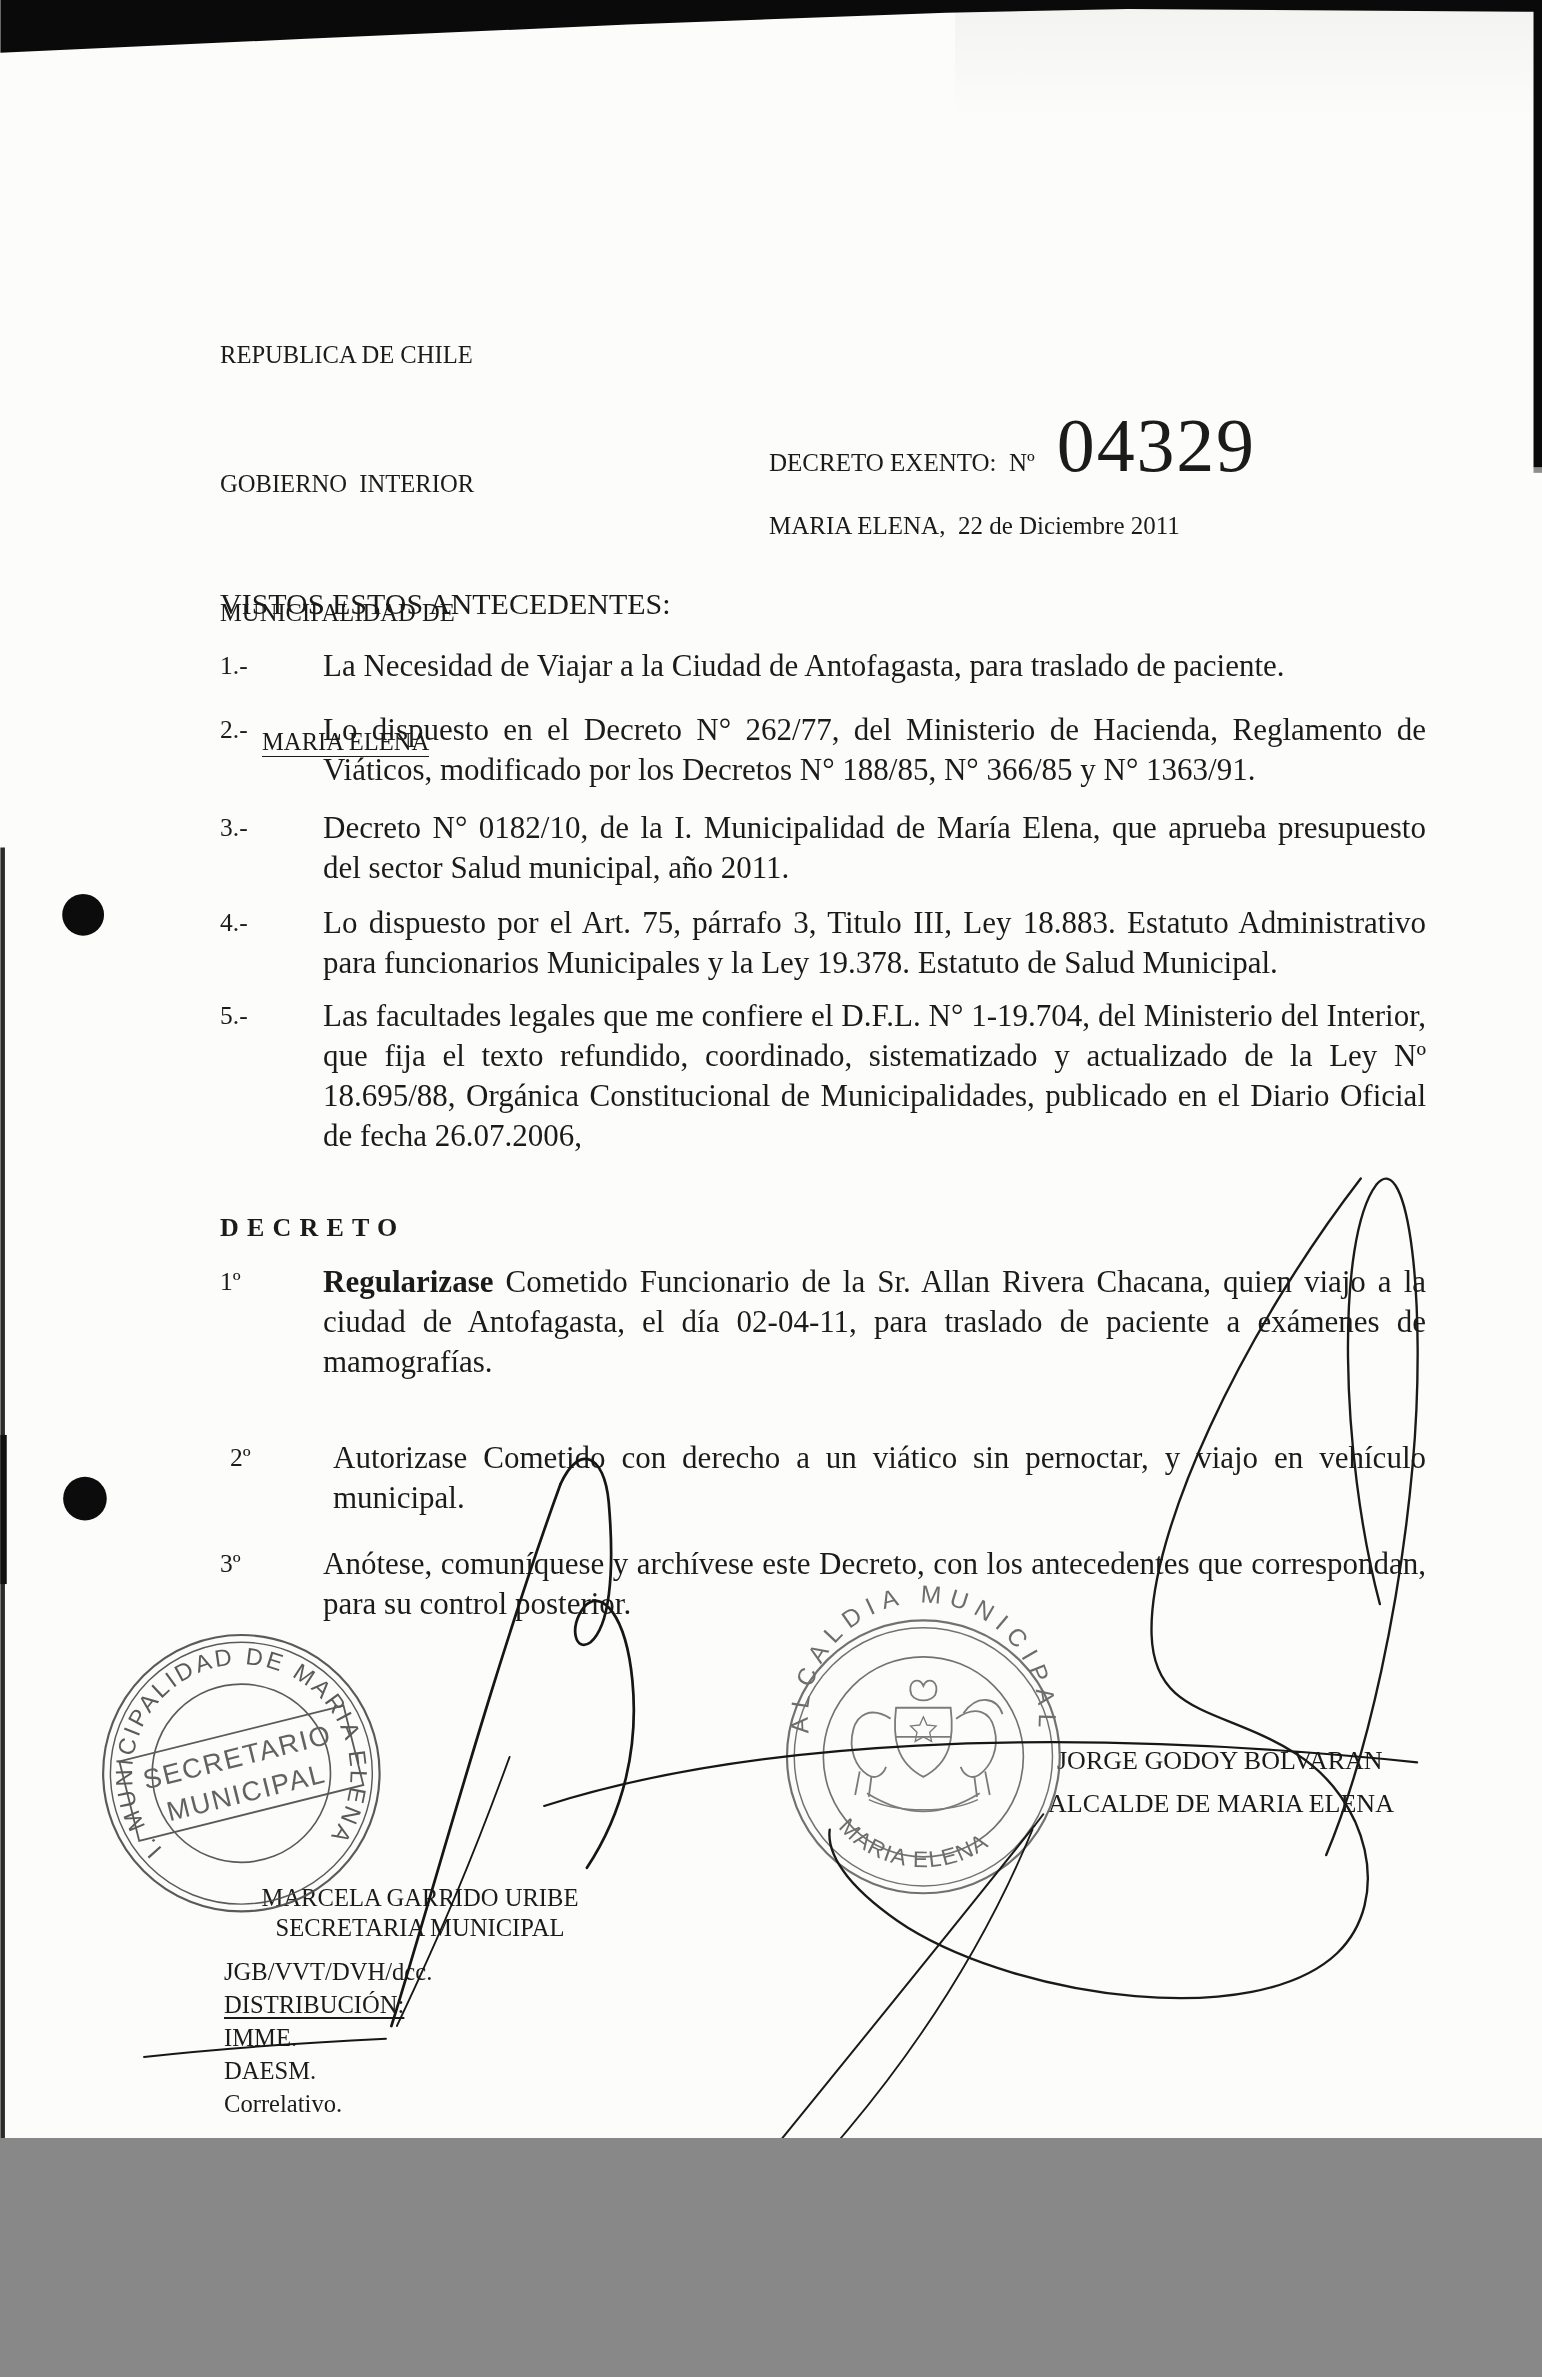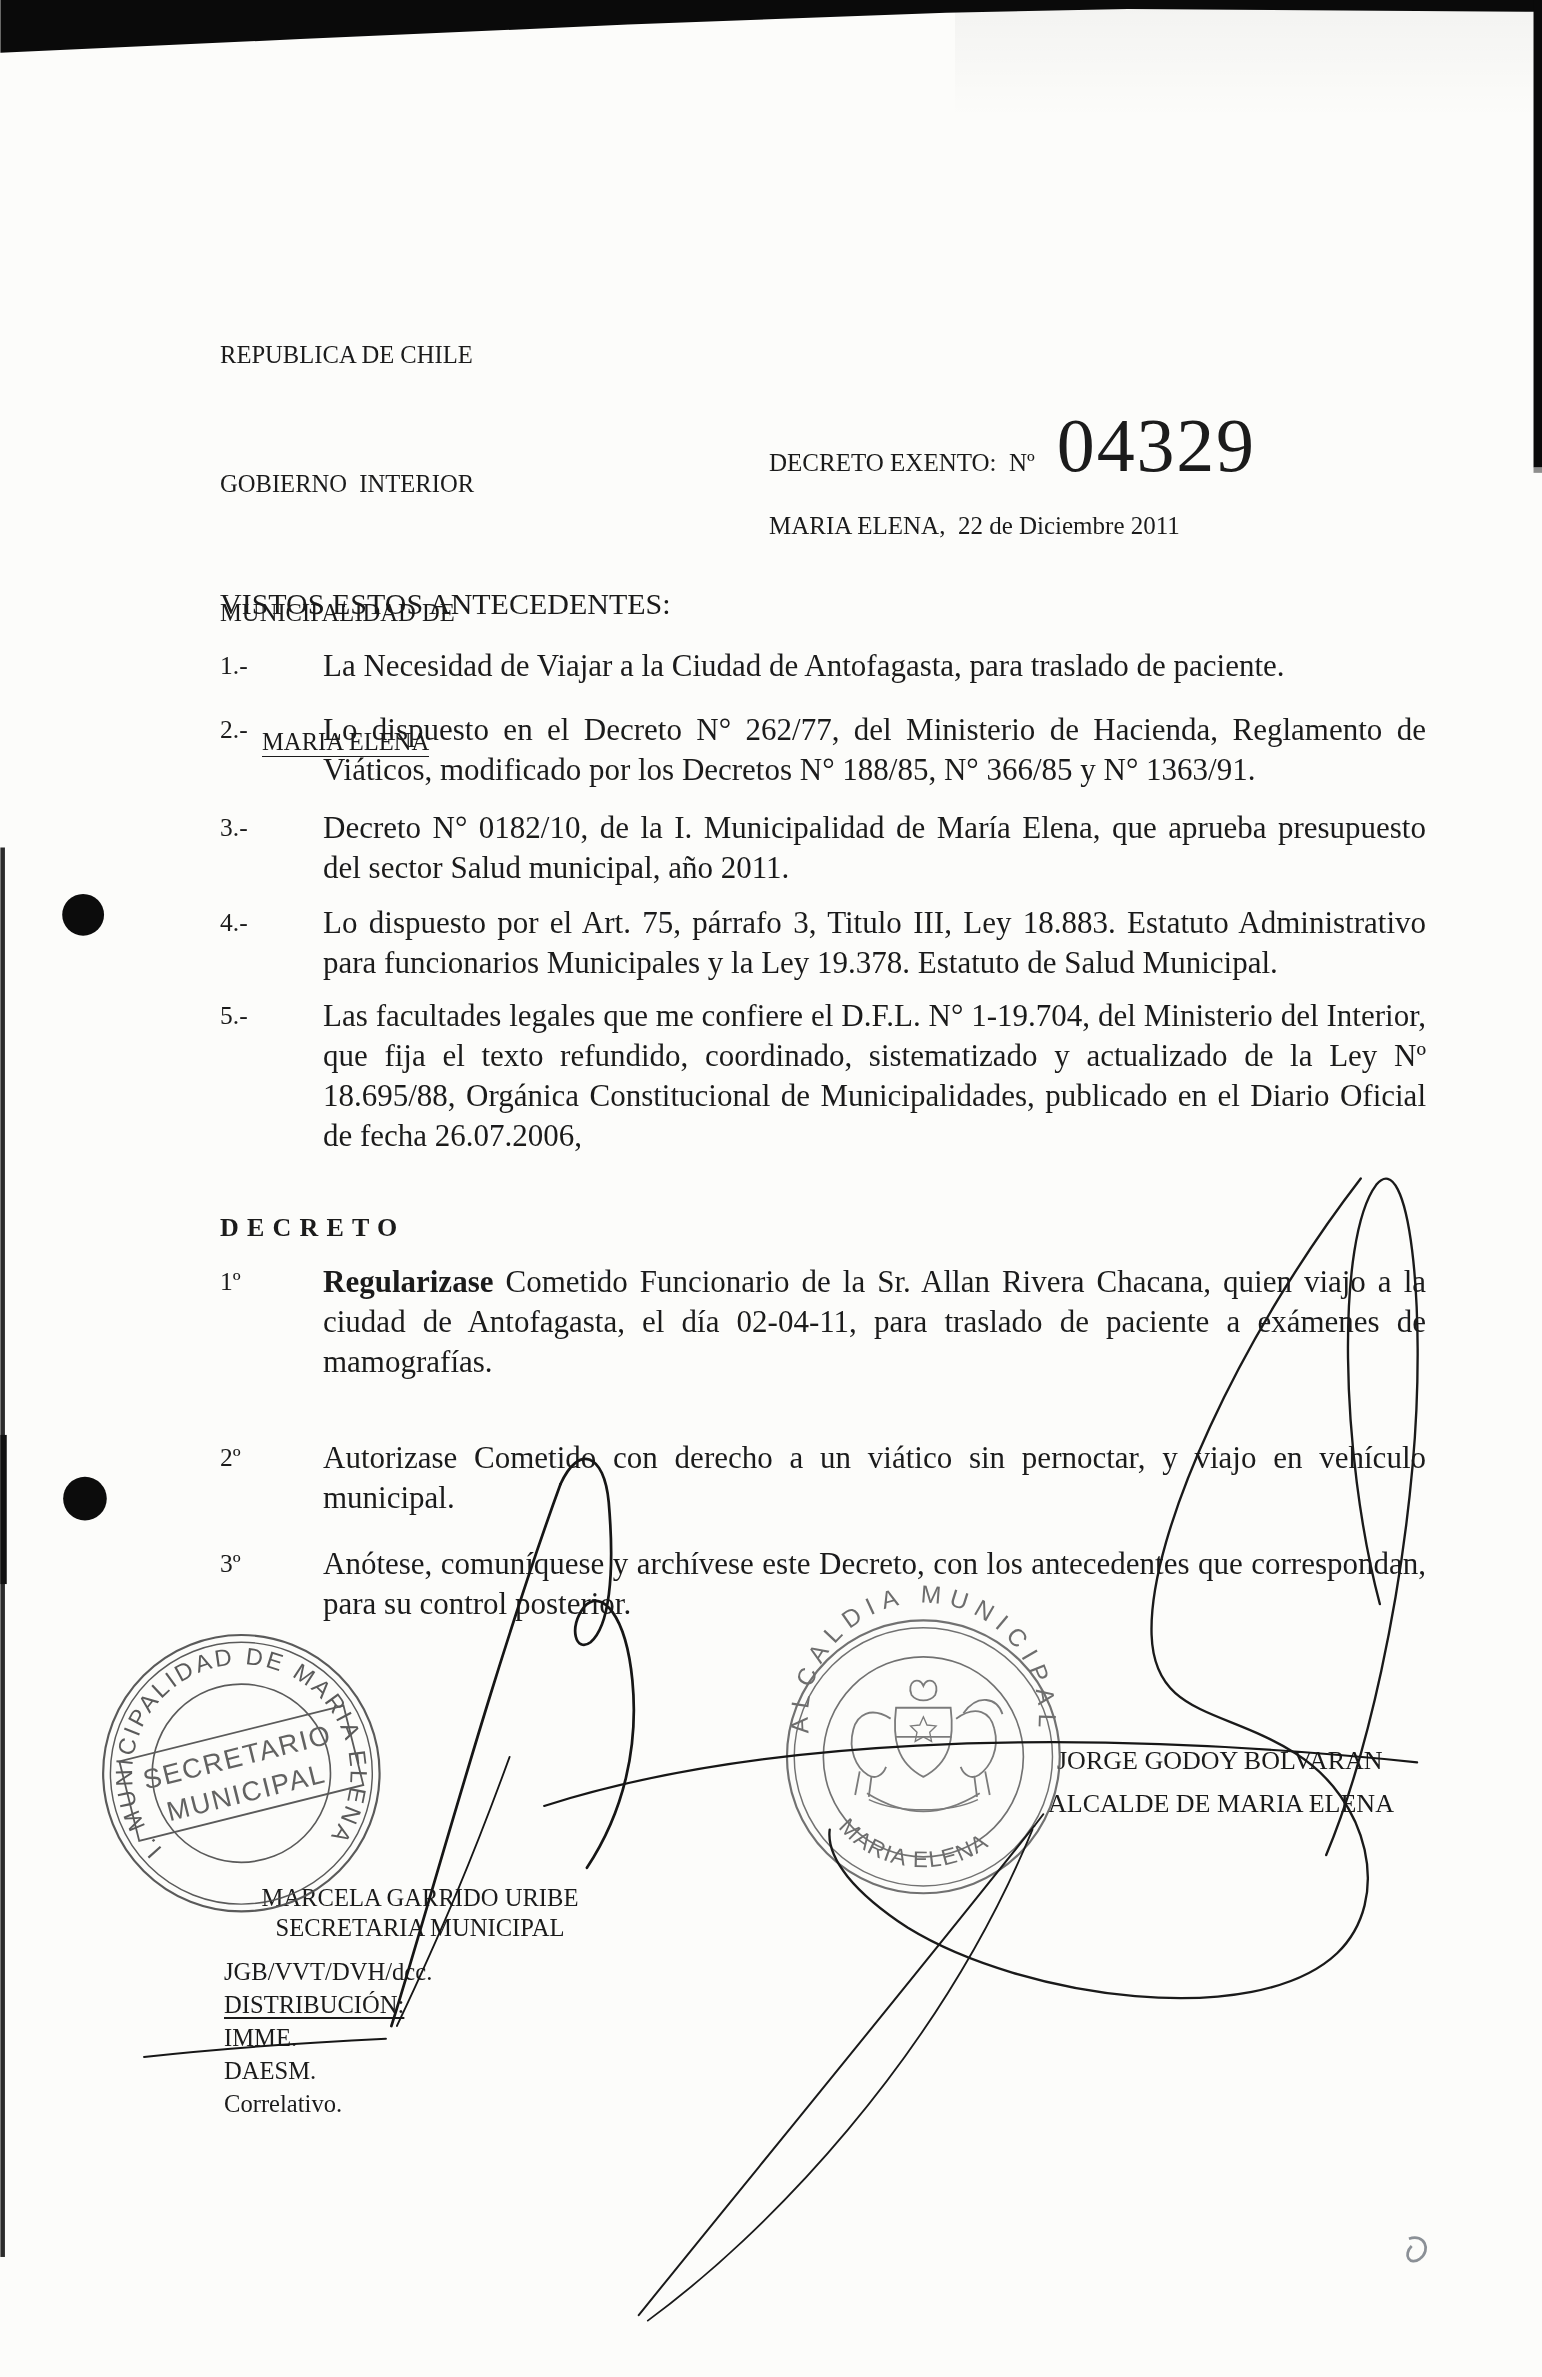--- a/index.html
+++ b/index.html
@@ -1,18 +1,18 @@
 <!DOCTYPE html>
 <html style="font-size:14.6px"><head>
 <meta charset="utf-8">
 <style>
   html,body{margin:0;padding:0;background:#888;}
   .page{
     position:relative;
-    width:1543px;height:2377px;
+    width:1543px;height:2138px;
     background:#fcfcfa;
     overflow:hidden;
     font-family:"Liberation Serif","DejaVu Serif",serif;
     color:#1b1b1b;
   }
   .abs{position:absolute;}
   
   .letterhead{left:220px;top:247px;font-size:24.6px;line-height:43px;white-space:pre-wrap;}
   .letterhead .indent{padding-left:42px;}
   .letterhead .underline{border-bottom:1.8px solid #1b1b1b;padding-bottom:0.9px;}
@@ -23,21 +23,21 @@
   .dateline{left:769px;top:512px;font-size:25px;white-space:pre-wrap;}
   
   .vistos-heading{left:220px;top:587px;font-size:30px;}
   .list{left:220px;width:1206px;}
   .vistos-list{top:646px;}
   .decreto-list{top:1262px;}
   .list-item{display:flex;align-items:flex-start;}
   .num-col{flex:0 0 103px;font-size:25.5px;line-height:40px;}
   .text-col{flex:1 1 auto;font-size:31px;line-height:40px;text-align:justify;}
   .mb1{margin-bottom:24px;} .mb2{margin-bottom:18px;} .mb3{margin-bottom:14.6px;} .mb4{margin-bottom:13.6px;}
-  .mbA{margin-bottom:56px;} .mbB{margin-bottom:25.5px;}
+  .mbA{margin-bottom:56px;} .mbB{margin-bottom:25.5px;margin-left:10px;}
   .bold{font-weight:700;}
   .decreto-heading{left:220px;top:1167px;font-size:26px;font-weight:700;letter-spacing:8.2px;margin-top:46px;}
   
   .marcela{left:229px;top:1883px;width:382px;text-align:center;font-size:24.6px;line-height:30px;}
   .jorge{left:1048px;top:1739px;font-size:26px;line-height:43px;}
   .jorge .name{padding-left:9px;}
   
   .footer{left:224px;top:1955px;font-size:24.6px;line-height:33px;}
   .footer .u{text-decoration:underline;text-underline-offset:3.6px;}
   

